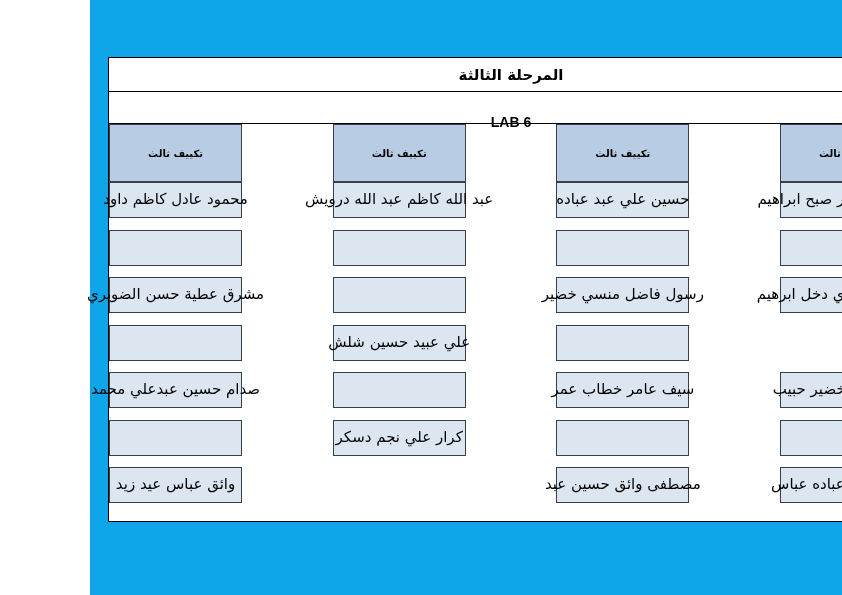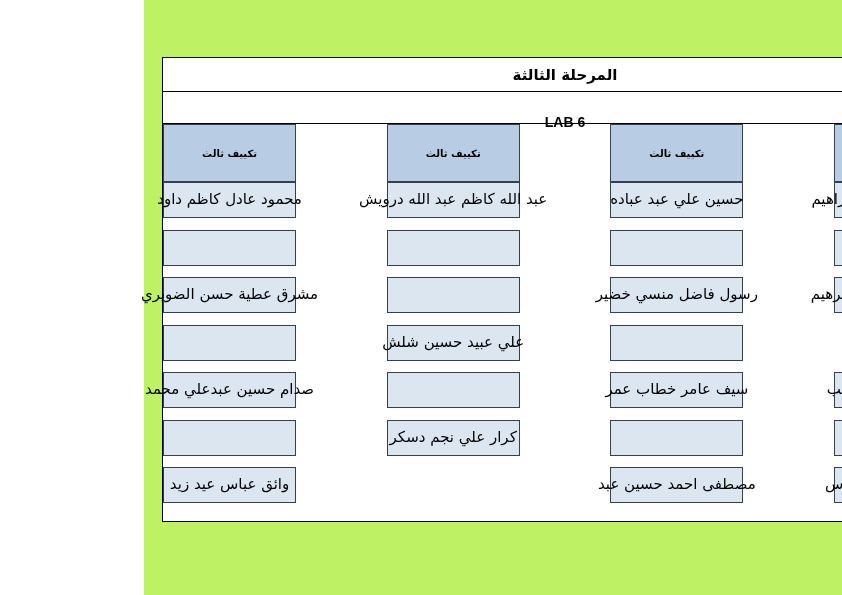--- a/index.html
+++ b/index.html
@@ -11,23 +11,23 @@
   body {
     width: 842px;
     height: 595px;
     overflow: hidden;
     font-family: "DejaVu Sans", "Liberation Sans", sans-serif;
     color: #000000;
   }
 
   #page {
     position: relative;
-    width: 698px;
+    width: 752px;
     height: 595px;
-    background: #bef264;
+    background: #0ea5e9;
   }
 
   
   .sheet {
     position: absolute;
     left: 18px;
     top: 57px;
     width: 806px;
     height: 465px;
     border: 1.6px solid #000000;
@@ -185,21 +185,21 @@
           <div class="seat-slot">
             <div class="seat empty"></div>
           </div>
           <div class="seat-slot">
             <div class="seat">سيف عامر خطاب عمر</div>
           </div>
           <div class="seat-slot">
             <div class="seat empty"></div>
           </div>
           <div class="seat-slot">
-            <div class="seat">مصطفى احمد حسين عبد</div>
+            <div class="seat">مصطفى وائق حسين عبد</div>
           </div>
         </div>
         <div class="seat-col">
           <div class="col-header">تكييف ثالث</div>
           <div class="seat-slot">
             <div class="seat">عبد الله كاظم عبد الله درويش</div>
           </div>
           <div class="seat-slot">
             <div class="seat empty"></div>
           </div>

